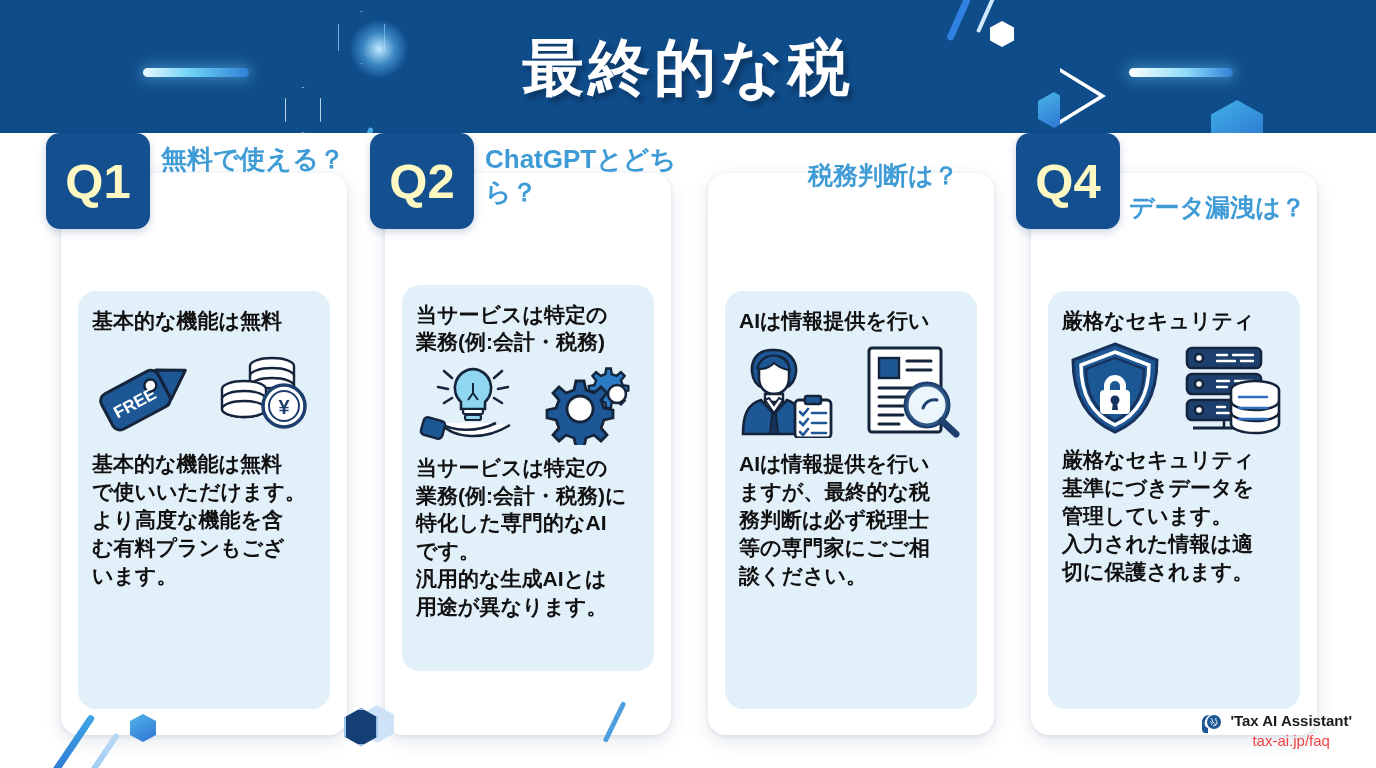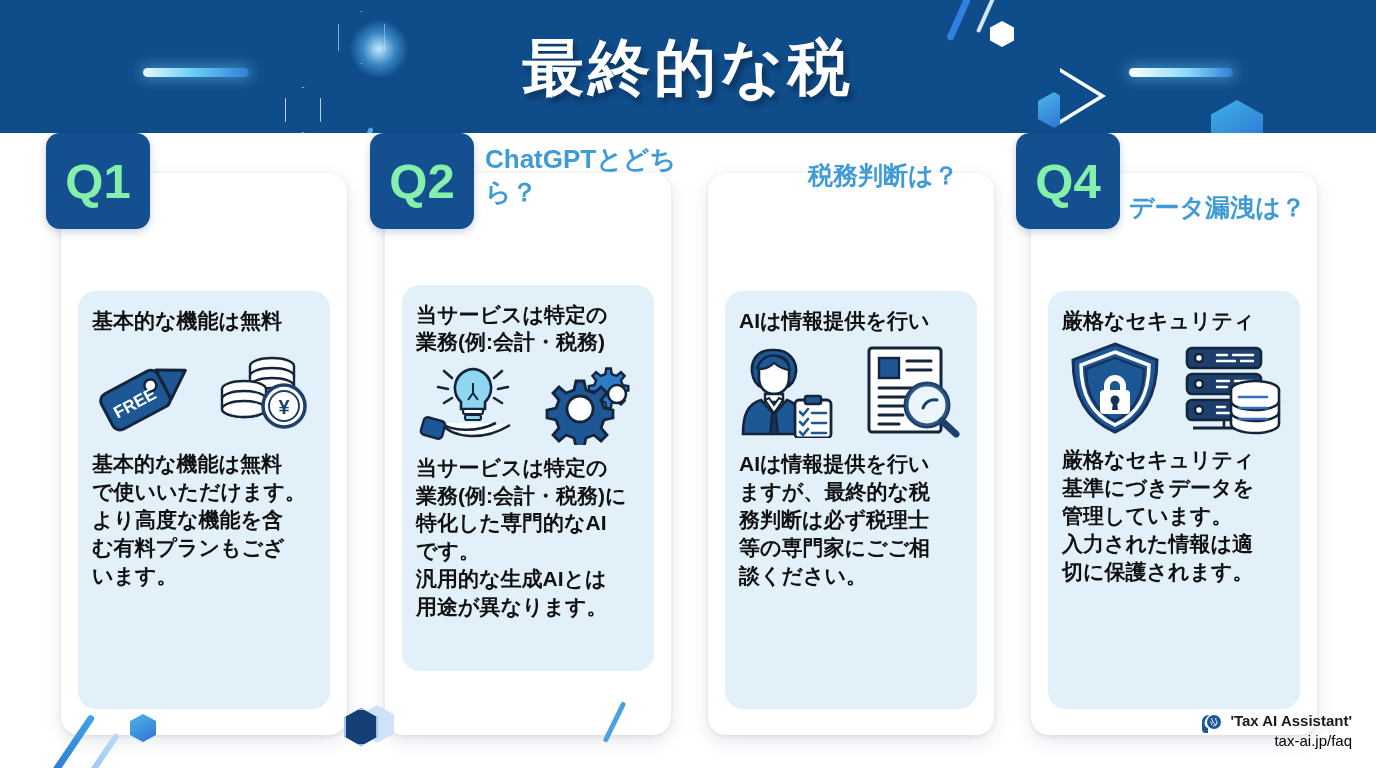--- a/index.html
+++ b/index.html
@@ -84,21 +84,21 @@
   .card.c1 { left: 61px; }
   .card.c2 { left: 385px; }
   .card.c3 { left: 708px; }
   .card.c4 { left: 1031px; }
 
   .q-badge {
     position: absolute; left: -15px; top: -40px;
     width: 104px; height: 96px;
     background: #14508f;
     border-radius: 14px;
-    color: #86efac;
+    color: #fef9c3;
     font-size: 49px; font-weight: bold;
     display: flex; align-items: center; justify-content: center;
     letter-spacing: 0px;
     box-shadow: 0 3px 8px rgba(20,60,120,0.22);
     z-index: 3;
   }
   .q-title {
     position: absolute; left: 100px; top: -30px; width: 200px;
     color: #3f9bd6;
     font-size: 26px; font-weight: bold; line-height: 1.28;
@@ -136,21 +136,21 @@
   
   .footer {
     position: absolute; right: 24px; bottom: 18px;
     display: flex; align-items: flex-start; gap: 7px;
   }
   .footer-text { text-align: left; }
   .footer-brand {
     font-size: 15px; font-weight: bold; color: #1a1a1a; line-height: 1.25;
   }
   .footer-url {
-    font-size: 15px; color: #000000; line-height: 1.3; text-align: right;
+    font-size: 15px; color: #ef4444; line-height: 1.3; text-align: center;
   }
 
   
   .deco { position: absolute; }
 </style>
 </head>
 <body>
 
 <div class="page">
 
@@ -176,20 +176,21 @@
 
     <div class="slash" style="left:360px; top:126px; width:5px; height:48px; background:#4aa9e8; transform:rotate(22deg);"></div>
 
     <div class="header-title">最終的な税</div>
   </div>
 
   <div class="cards">
 
     <div class="card c1">
       <div class="q-badge">Q1</div>
+      <div class="q-title">無料で使える？</div>
       <div class="answer-box">
         <div class="answer-head">基本的な機能は無料</div>
         <div class="icon-row">
 
           <svg width="104" height="92" viewBox="0 0 104 92">
             <g transform="rotate(-28 52 46)">
               <path d="M14 30 L62 30 A8 8 0 0 1 70 38 L70 62 A8 8 0 0 1 62 70 L14 70 A8 8 0 0 1 6 62 L6 38 A8 8 0 0 1 14 30 Z" fill="#1d5795" stroke="#14243b" stroke-width="3"></path>
               <path d="M70 33 L96 47 L70 66 Z" fill="#1d5795" stroke="#14243b" stroke-width="3" stroke-linejoin="round"></path>
               <circle cx="58" cy="44" r="6" fill="#ffffff" stroke="#14243b" stroke-width="2.5"></circle>
               <text x="36" y="58" font-family="Liberation Sans, sans-serif" font-size="17" font-weight="bold" fill="#ffffff" text-anchor="middle">FREE</text>

